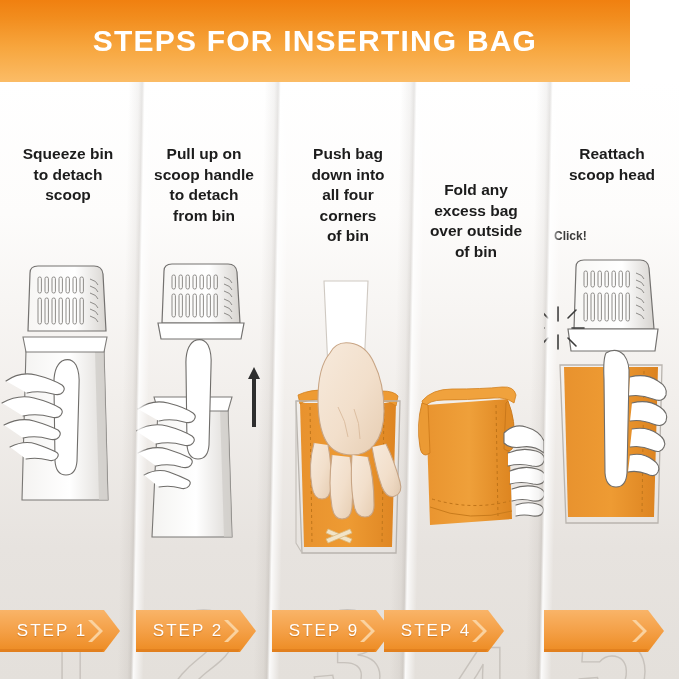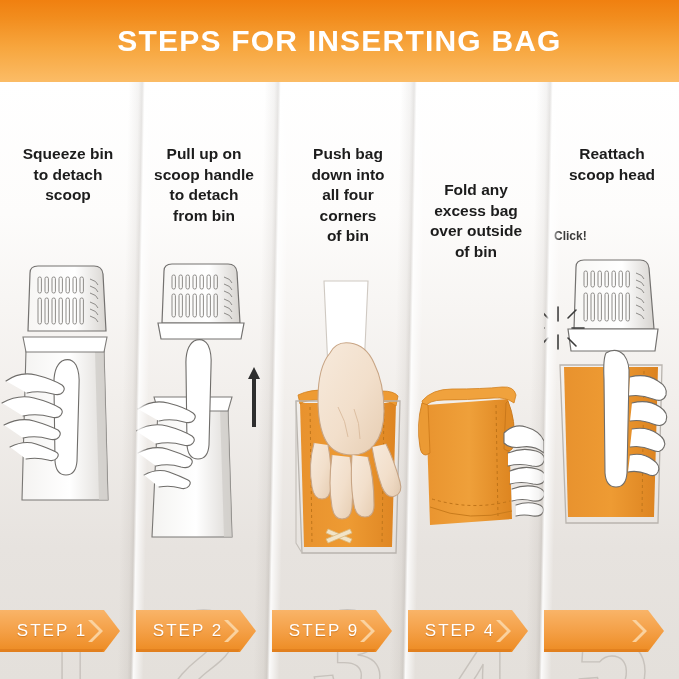--- a/index.html
+++ b/index.html
@@ -5,21 +5,21 @@
   html,body{margin:0;padding:0;}
   body{
     width:679px;height:679px;overflow:hidden;
     font-family:"Liberation Sans", sans-serif;
     background:#ffffff;
   }
   #page{position:relative;width:679px;height:679px;overflow:hidden;background:#fff;}
 
   
   .header{
-    position:absolute;left:0;top:0;width:679px;height:82px;
+    position:absolute;left:0;top:0;width:630px;height:82px;
     background:linear-gradient(180deg,#F08010 0%,#F28D1E 22%,#F7A63E 58%,#FBBC66 100%);
     display:flex;align-items:center;justify-content:center;
   }
   .header-title{
     color:#ffffff;font-weight:bold;font-size:30px;letter-spacing:1.2px;
     text-align:center;white-space:nowrap;
     font-family:"Liberation Sans", sans-serif;
   }
 
   
@@ -80,21 +80,21 @@
   .banner .shape{
     position:absolute;left:0;top:0;width:120px;height:42px;
   }
   .banner .label{
     position:absolute;left:0;top:0;width:104px;height:42px;
     display:flex;align-items:center;justify-content:center;
     font-size:17px;letter-spacing:2.0px;color:#FFFFFF;
     text-shadow:0 1px 1px rgba(160,80,0,0.45);
     white-space:nowrap;
   }
-  .b1{left:0;} .b2{left:136px;} .b3{left:272px;} .b4{left:408px;} .b5{left:544px;}
+  .b1{left:0;} .b2{left:136px;} .b3{left:272px;} .b4{left:384px;} .b5{left:544px;}
 
   .click-label{
     position:absolute;font-size:12px;font-weight:bold;color:#3b3b3b;
     font-family:"Liberation Sans", sans-serif;
   }
 </style>
 </head>
 <body>
 
 <div id="page">

